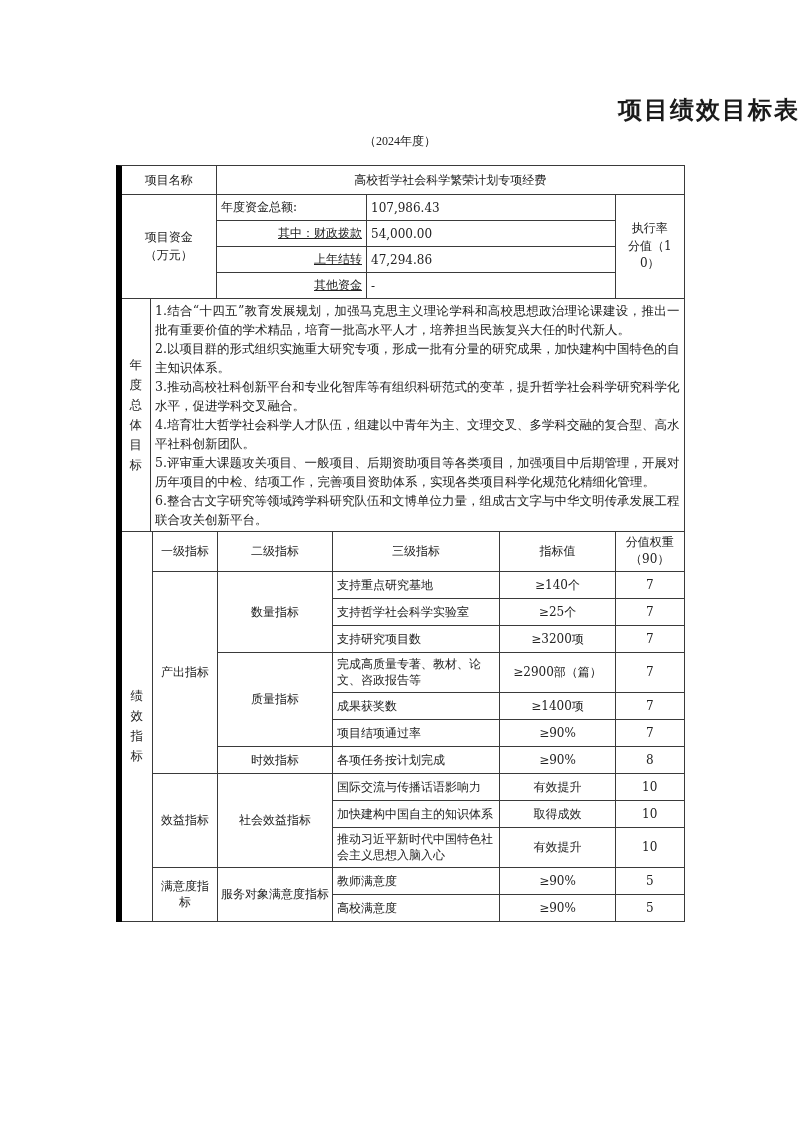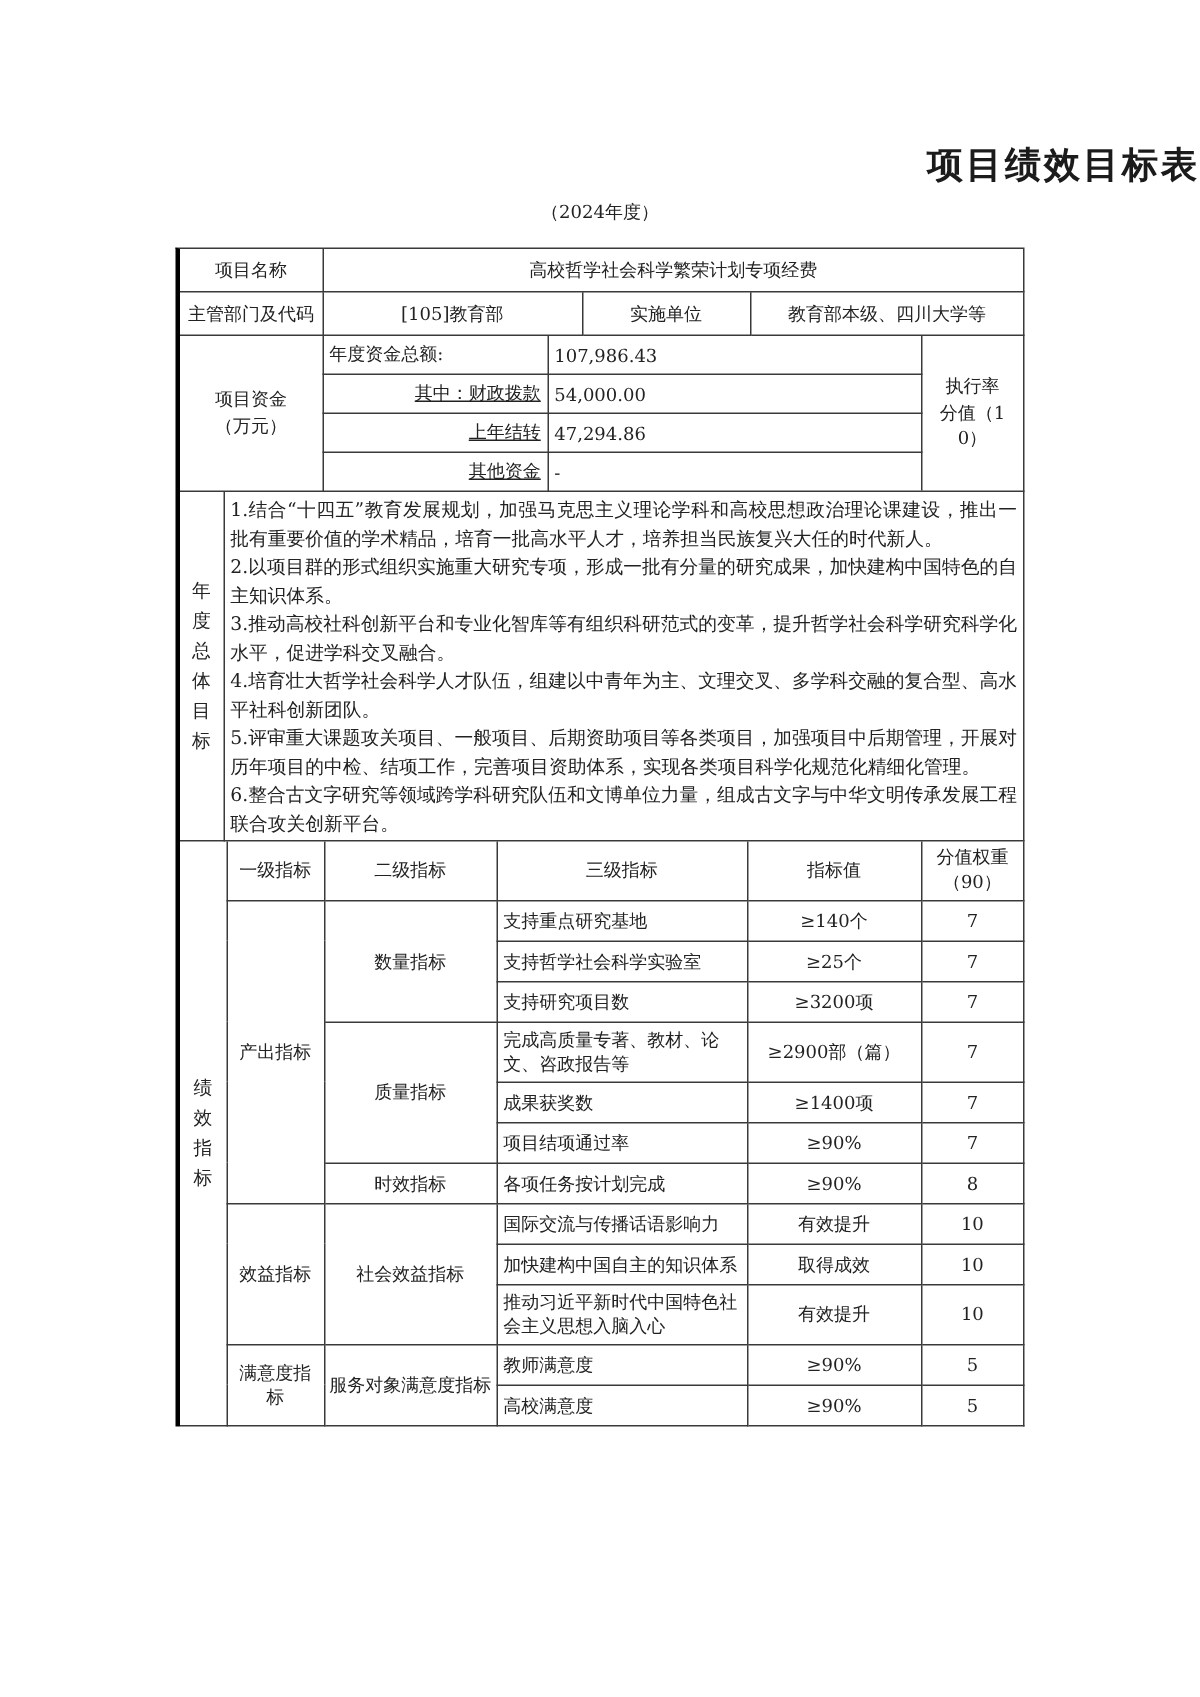--- a/index.html
+++ b/index.html
@@ -8,24 +8,24 @@
     font-family:"DejaVu Serif","Liberation Serif",serif;
     -webkit-font-smoothing:antialiased;
     position:relative;overflow:hidden;
   }
   .page{width:800px;height:1131px;position:relative;}
   .doc-title{
     margin-top:94px;text-align:right;font-size:24px;font-weight:bold;
     font-family:"Liberation Sans","DejaVu Sans",sans-serif;
     letter-spacing:2px;color:#1b1b1b;
   }
-  .doc-subtitle{margin-top:7px;text-align:center;font-size:12px;color:#222;}
+  .doc-subtitle{margin-top:7px;text-align:center;font-size:12px;color:#222;font-family:Liberation Serif, serif;}
   .doc-table{
     width:563px;margin:15px auto 0 auto;
-    border-top:1px solid #3a3a3a;border-left:3px solid #000000;
+    border-top:1px solid #3a3a3a;border-left:6px solid #000000;
     font-size:12px;
   }
   table.sec{border-collapse:collapse;table-layout:fixed;width:563px;}
   table.sec td{
     border-right:1px solid #3a3a3a;border-bottom:1px solid #3a3a3a;
     padding:2px 4px;vertical-align:middle;color:#222;
     word-break:break-all;
   }
   .c{text-align:center;}
   .l{text-align:left;padding-left:7px;}
@@ -67,26 +67,20 @@
           <col style="width:95px">
           <col style="width:173px">
           <col style="width:112px">
           <col>
         </colgroup>
       <tbody>
         <tr class="h25">
           <td class="c">项目名称</td>
           <td class="c" colspan="3">高校哲学社会科学繁荣计划专项经费</td>
         </tr>
-        <tr class="h25">
-          <td class="c">主管部门及代码</td>
-          <td class="c">[105]教育部</td>
-          <td class="c">实施单位</td>
-          <td class="c">教育部本级、四川大学等</td>
-        </tr>
       </tbody>
     </table>
 
     <table class="sec secB">
       <colgroup>
           <col style="width:95px">
           <col style="width:150px">
           <col style="width:249px">
           <col>
         </colgroup>

